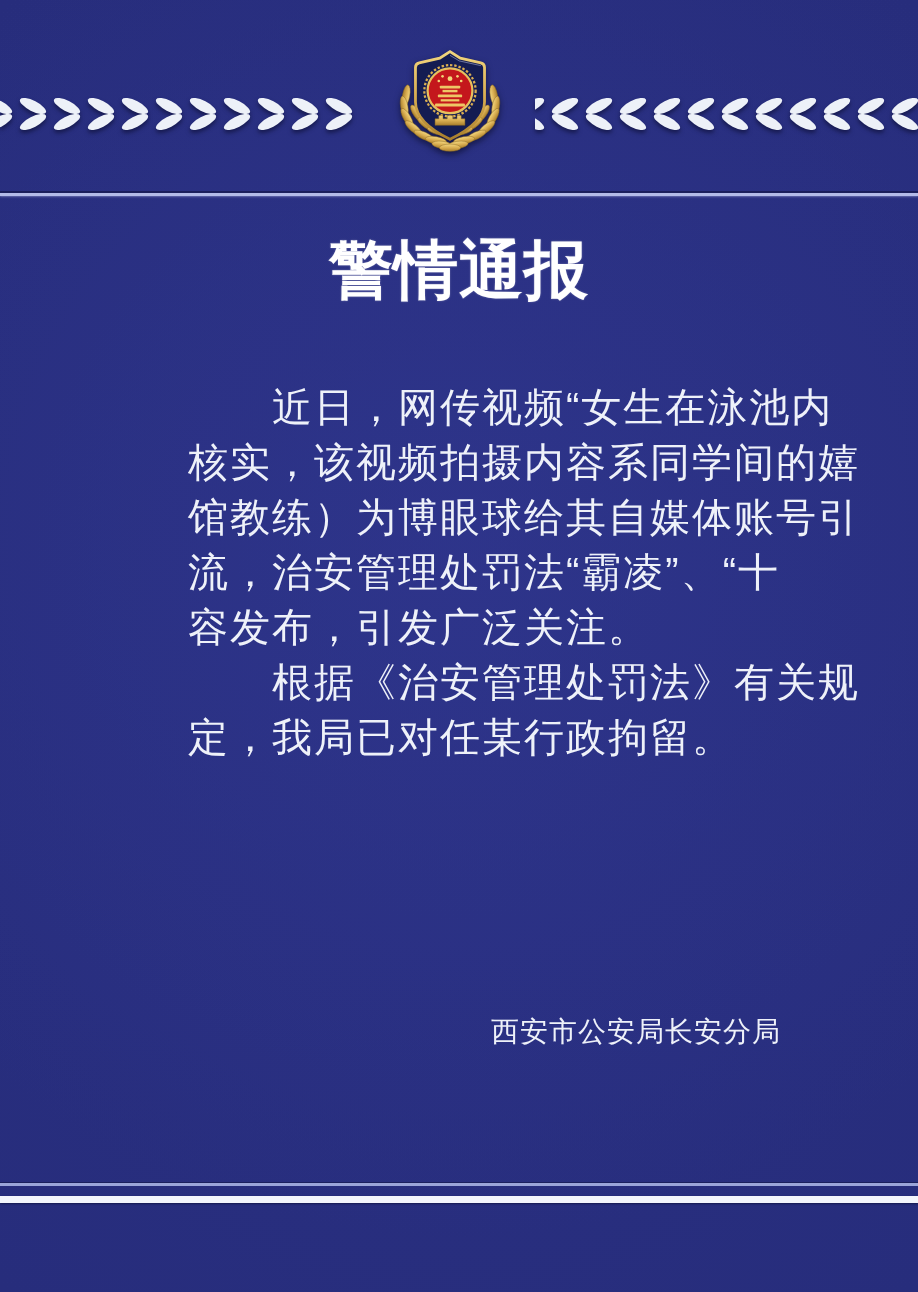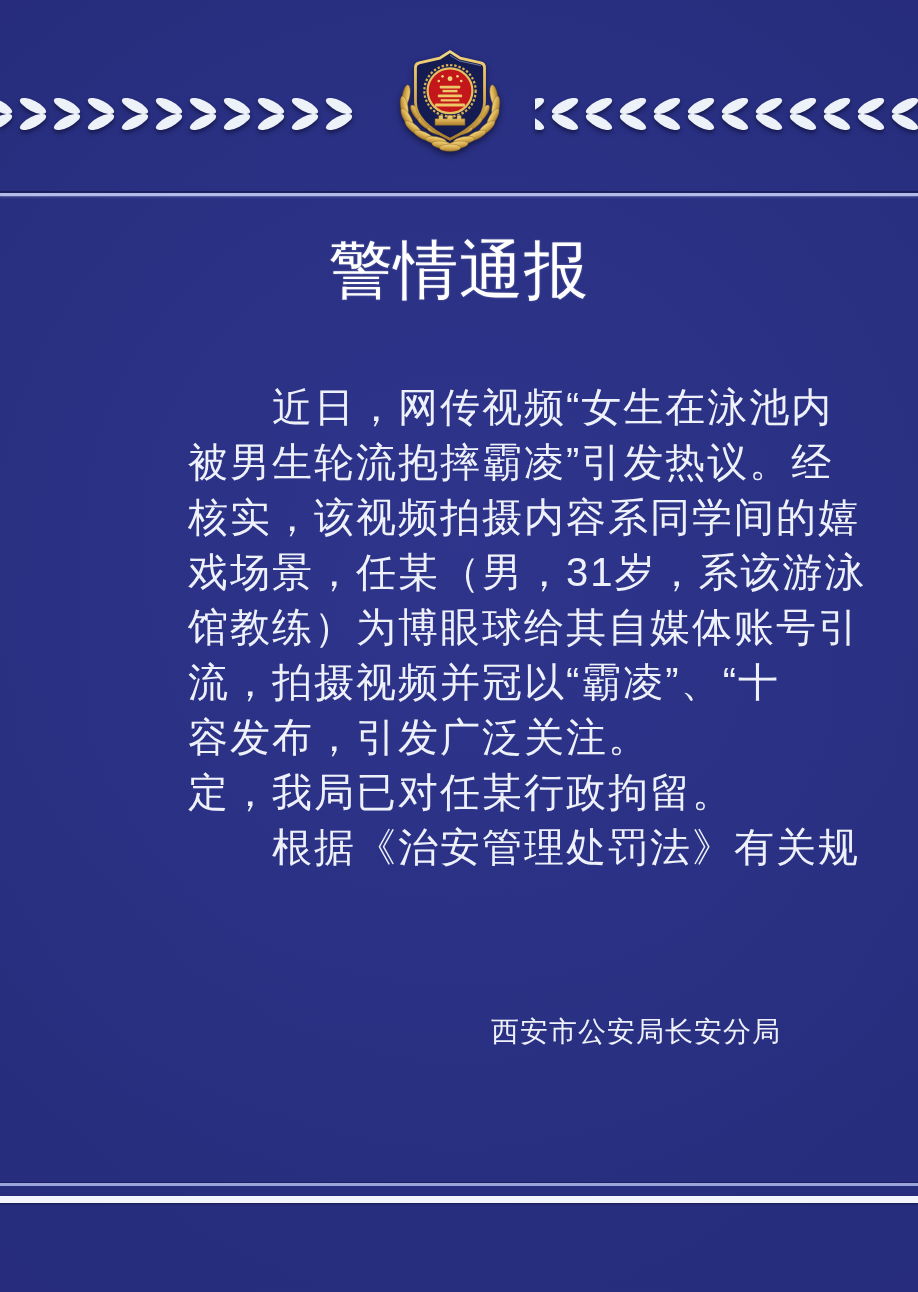--- a/index.html
+++ b/index.html
@@ -20,21 +20,21 @@
   .band-right{left:535px;width:383px;transform:scaleX(-1);}
   
   .badge{position:absolute;left:394px;top:46px;width:112px;height:112px;filter:drop-shadow(0 3px 3px rgba(5,7,30,.6));}
   
   .sep-top{position:absolute;left:0;top:193px;width:918px;height:3px;background:#b3bbe8;box-shadow:0 -2px 0 rgba(14,17,60,.55),0 1px 2px rgba(190,198,240,.4);}
   .sep-bottom-thin{position:absolute;left:0;top:1183px;width:918px;height:3px;background:#9ba5d9;box-shadow:0 -1px 0 rgba(14,17,60,.5);}
   .sep-bottom-thick{position:absolute;left:0;top:1196px;width:918px;height:7px;background:#f3f5fc;box-shadow:0 1px 2px rgba(10,13,50,.6);}
   
   .title{
     position:absolute;left:0;top:236px;width:918px;
-    text-align:center;font-size:64px;line-height:68px;font-weight:normal;
+    text-align:center;font-size:64px;line-height:68px;font-weight:bold;
     letter-spacing:1px;color:#ffffff;
     text-shadow:0 0 2px rgba(255,255,255,.35);
   }
   
   .body-text{
     position:absolute;left:152px;top:380px;width:680px;
     font-size:40px;line-height:55px;letter-spacing:2px;
     color:#eef1f9;
   }
   .body-text .line{white-space:nowrap;margin-left:36px;}
@@ -136,28 +136,26 @@
 
     <path d="M44,77 h4 v-3.5 h4.5 v3.5 h4.5 v-3.5 h6 v3.5 h4.5 v-3.5 h4.5 v3.5 h4 v7 h-32 z" fill="url(#gold)" stroke="#8a6820" stroke-width=".5"></path>
   </svg>
 
   <div class="sep-top"></div>
 
   <div class="title">警情通报</div>
 
   <div class="body-text">
     <div class="line indent">近日，网传视频“女生在泳池内</div>
-    <div class="line">被男生轮流抱摔霸凌”引发热议。经</div>
     <div class="line">核实，该视频拍摄内容系同学间的嬉</div>
-    <div class="line">戏场景，任某（男，31岁，系该游泳</div>
     <div class="line">馆教练）为博眼球给其自媒体账号引</div>
-    <div class="line">流，拍摄视频并冠以“霸凌”、“十</div>
+    <div class="line">流，治安管理处罚法“霸凌”、“十</div>
     <div class="line">容发布，引发广泛关注。</div>
+    <div class="line indent">根据《治安管理处罚法》有关规</div>
     <div class="line">定，我局已对任某行政拘留。</div>
-    <div class="line indent">根据《治安管理处罚法》有关规</div>
   </div>
 
   <div class="signature">
     <div>西安市公安局长安分局</div>
   </div>
 
   <div class="sep-bottom-thin"></div>
   <div class="sep-bottom-thick"></div>
 
 </div>

